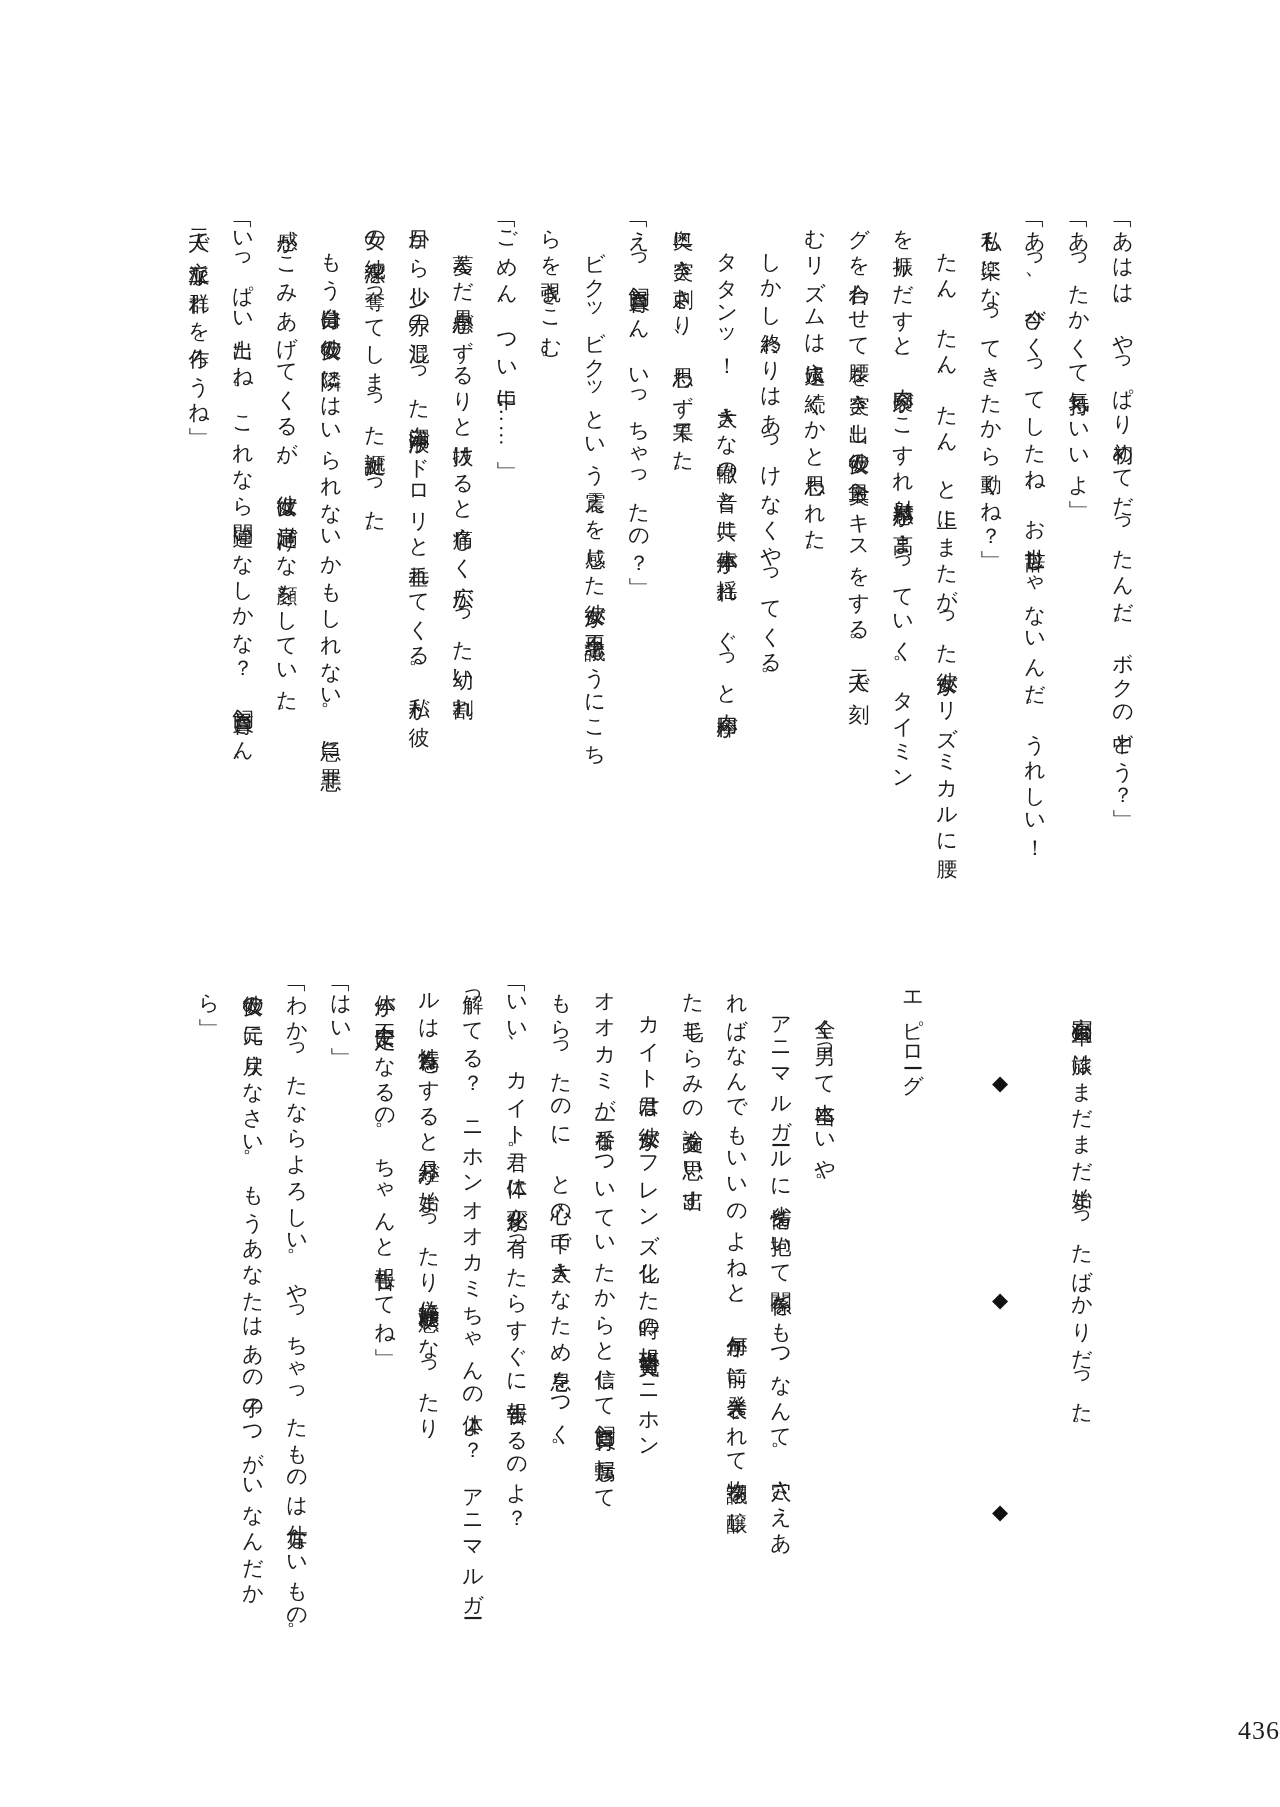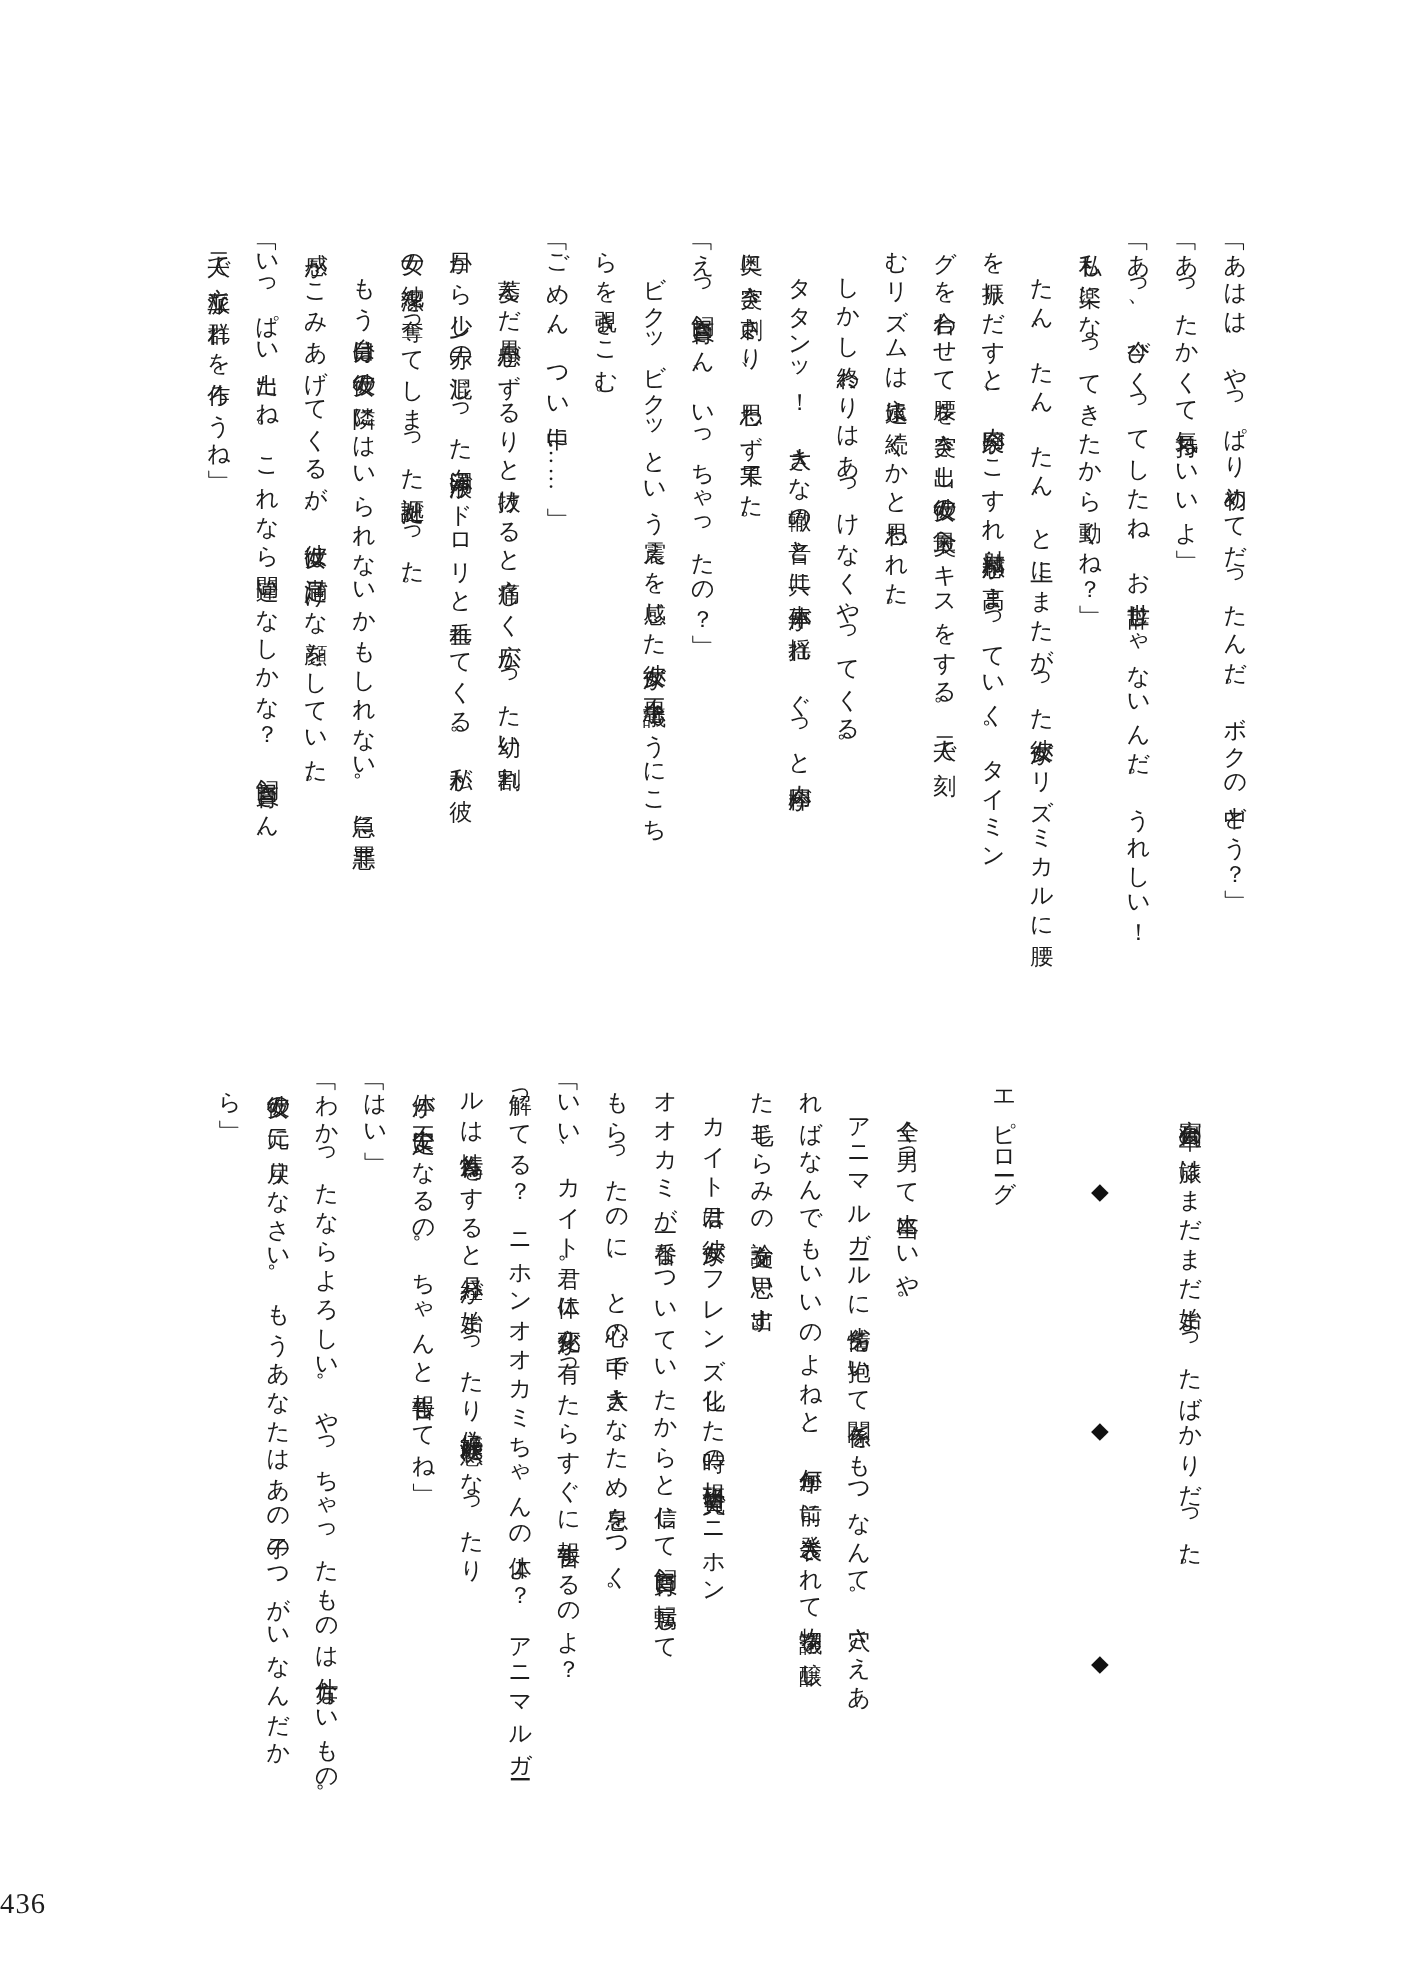--- a/index.html
+++ b/index.html
@@ -67,21 +67,21 @@
     color: #111111;
   }
   #separator-column span:nth-child(1) { top: 94px; }
   #separator-column span:nth-child(2) { top: 311px; }
   #separator-column span:nth-child(3) { top: 523px; }
   #page-number {
     position: absolute;
     top: 1716px;
     left: 0;
     width: 1280px;
-    text-align: left;
+    text-align: right;
     font-size: 26px;
     letter-spacing: 1px;
     color: #1d1d1d;
   }
 </style>
 </head>
 <body>
 
 <div id="page">
 

